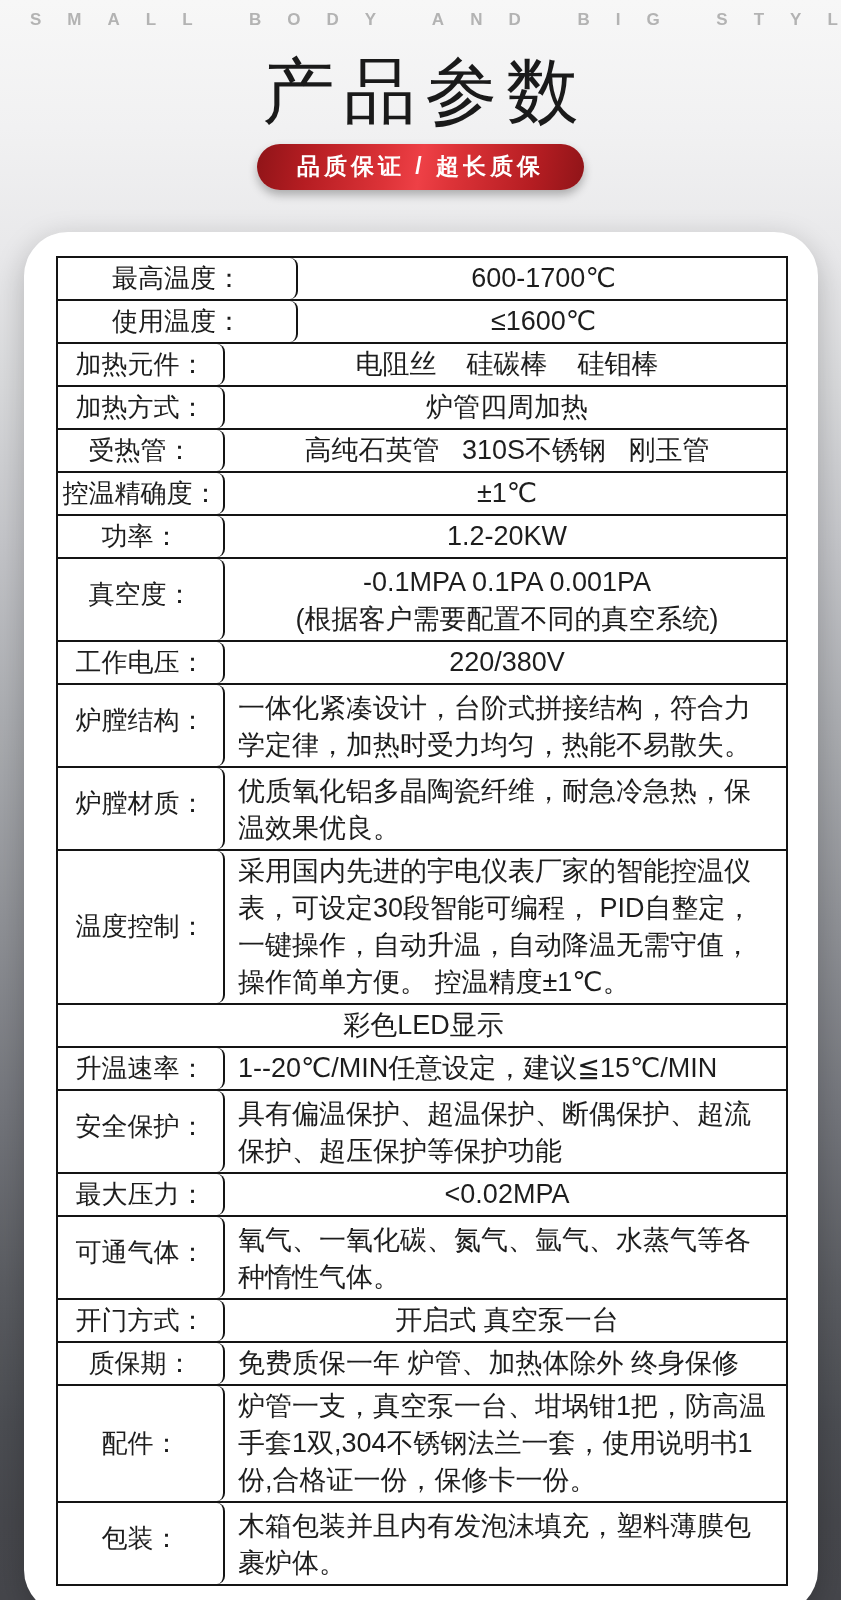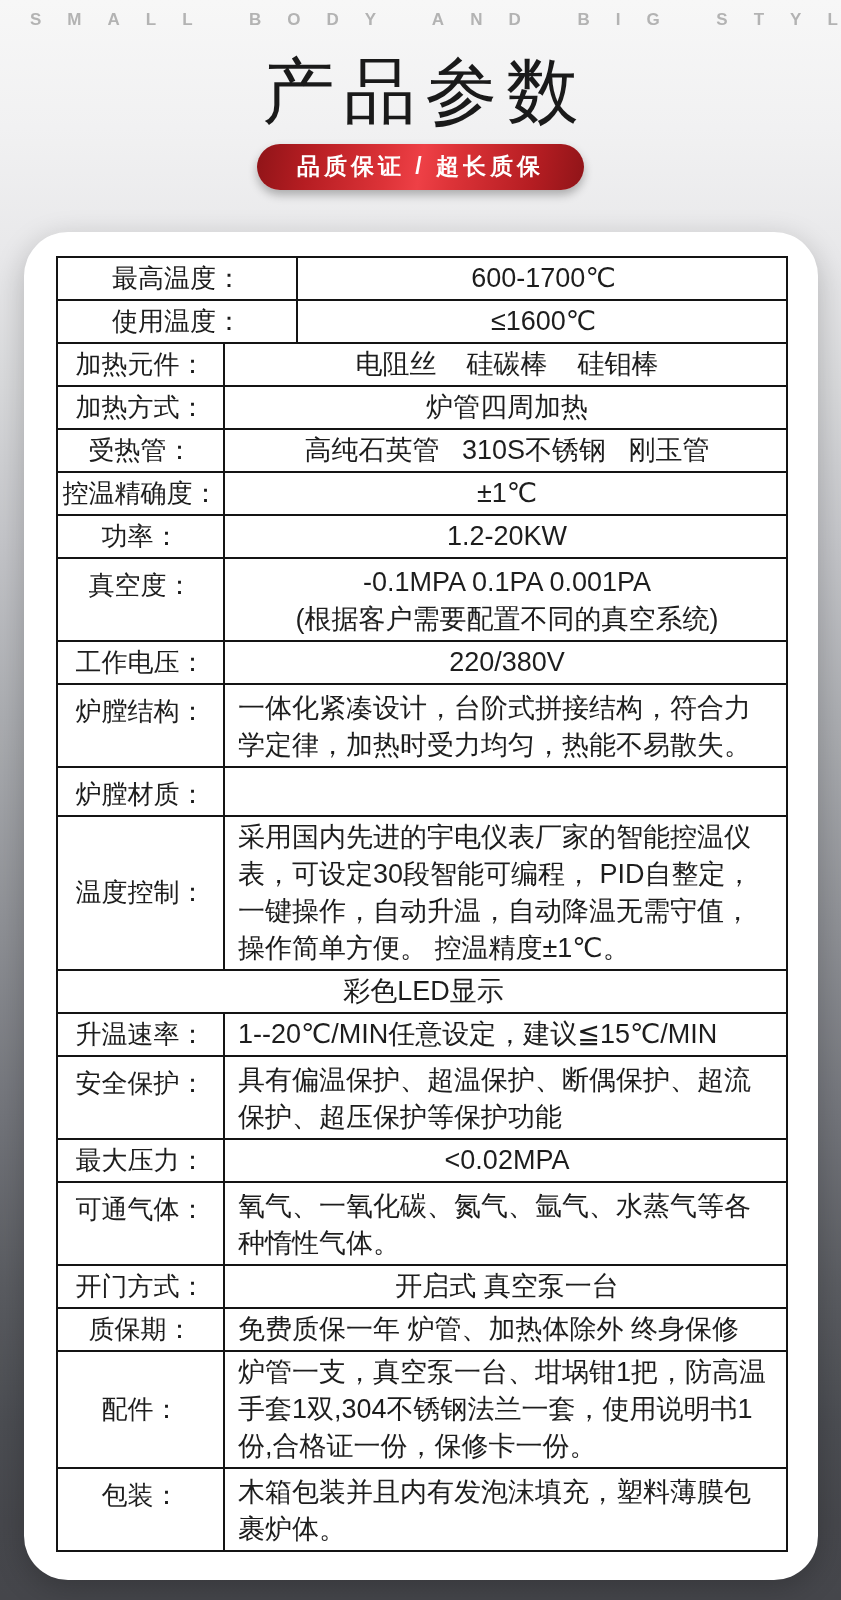--- a/index.html
+++ b/index.html
@@ -53,32 +53,33 @@
   .row { display:flex; align-items:stretch; min-height:40px; }
   .row + .row { border-top:2px solid #141414; }
   .cell { box-sizing:border-box; }
   .cell.label {
     flex:0 0 var(--label-w); width:var(--label-w);
     border-right:2px solid #141414;
     display:flex; align-items:center; justify-content:center;
     text-align:center;
     font-size:26px; line-height:37px;
     padding:2px 4px;
+    border-radius:8px;
   }
   .cell.value {
     flex:1 1 auto;
     display:flex; flex-direction:column; justify-content:center;
     font-size:27px; line-height:37px;
     padding:2px 10px 2px 13px;
     white-space:pre-wrap; word-break:break-all;
   }
   .cell.value.align-center { text-align:center; }
   .cell.value.align-left { text-align:left; }
   .row.valign-top .cell.value { justify-content:flex-start; padding-top:5px;border-radius:15px; }
-  .row.valign-top .cell.label { align-items:flex-start; padding-top:8px; }
+  .row.valign-top .cell.label { align-items:flex-start; padding-top:17px; }
 </style>
 </head>
 <body>
 
 <div class="page">
   <div class="tagline">SMALL BODY AND BIG STYLE</div>
   <h1 class="title">产品参数</h1>
   <div class="badge">品质保证 / 超长质保</div>
   <div class="card">
     <div class="spec-table">
@@ -120,20 +121,21 @@
           <div class="row">
             <div class="cell label">工作电压：</div>
             <div class="cell value align-center">220/380V</div>
           </div>
           <div class="row valign-top">
             <div class="cell label">炉膛结构：</div>
             <div class="cell value align-left">一体化紧凑设计，台阶式拼接结构，符合力学定律，加热时受力均匀，热能不易散失。</div>
           </div>
           <div class="row valign-top">
             <div class="cell label">炉膛材质：</div>
+            <div class="cell value align-left">优质氧化铝多晶陶瓷纤维，耐急冷急热，保温效果优良。</div>
           </div>
           <div class="row">
             <div class="cell label">温度控制：</div>
             <div class="cell value align-left">采用国内先进的宇电仪表厂家的智能控温仪表，可设定30段智能可编程， PID自整定，一键操作，自动升温，自动降温无需守值，操作简单方便。 控温精度±1℃。</div>
           </div>
           <div class="row">
             <div class="cell value align-center">彩色LED显示</div>
           </div>
           <div class="row">
             <div class="cell label">升温速率：</div>

